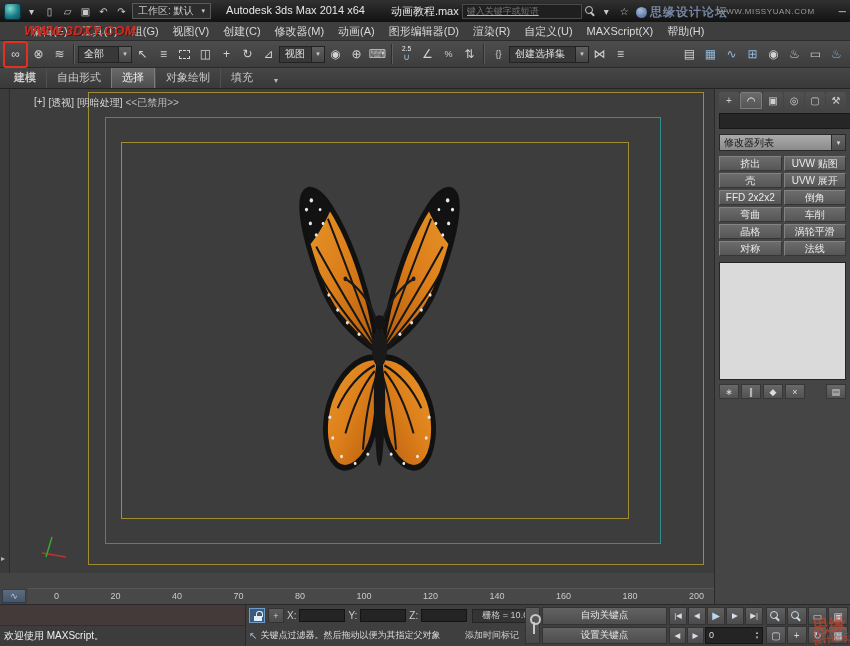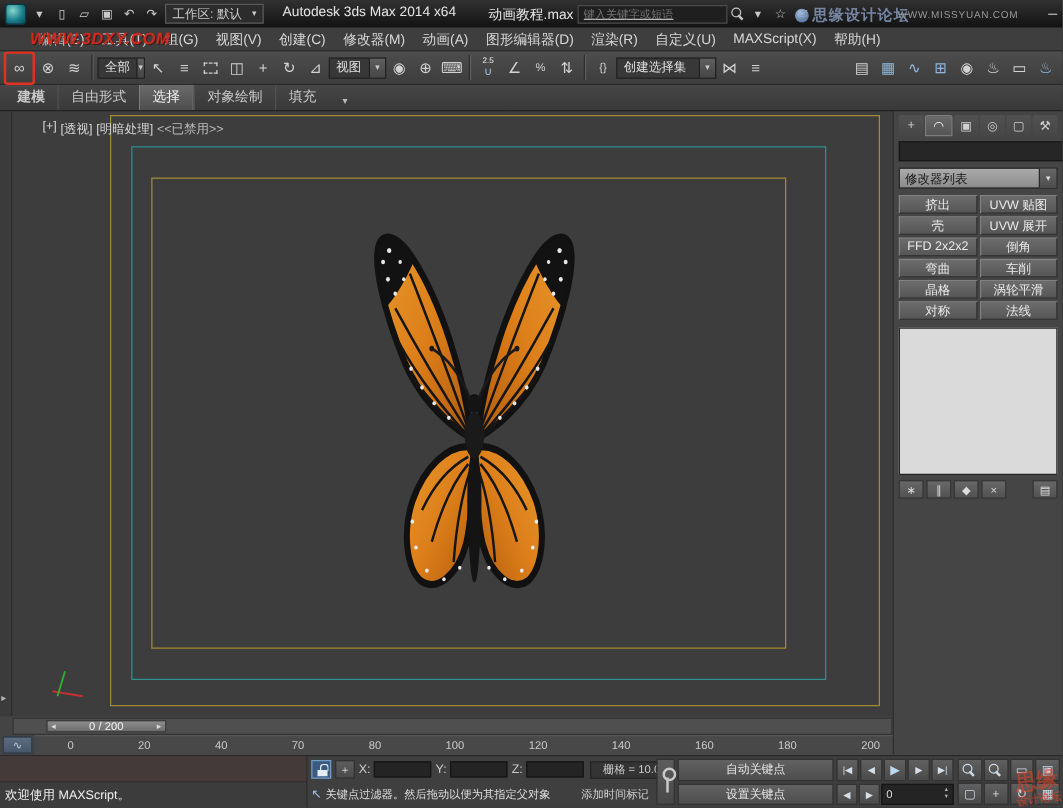--- a/index.html
+++ b/index.html
@@ -247,21 +247,21 @@
   </div>
   <div class="wm-3dxy">WWW.3DXY.COM</div>
 
   <div class="toolbar">
     <div class="red-box">
       <span class="tbtn">∞</span>
     </div>
     <span class="tbtn">⊗</span>
     <span class="tbtn">≋</span>
     <span class="sep"></span>
-    <div class="combo" style="width:38px">
+    <div class="combo" style="width:54px">
       <span class="val">全部</span>
       <span class="arrow">▾</span>
     </div>
     <span class="tbtn">↖</span>
     <span class="tbtn">≡</span>
     <span class="tbtn">
         <span class="dash-rect"></span>
       </span>
     <span class="tbtn">◫</span>
     <span class="tbtn">+</span>
@@ -416,27 +416,20 @@
     <div class="stackbox"></div>
     <div class="stack-tools">
       <span class="stbtn">∗</span>
       <span class="stbtn">∥</span>
       <span class="stbtn">◆</span>
       <span class="stbtn">×</span>
       <span class="stbtn last">▤</span>
     </div>
   </div>
 
-  <div class="timeslider">
-    <div class="ts-thumb">
-      <span class="ts-arrow">◂</span>
-      <span class="num">0 / 200</span>
-      <span class="ts-arrow">▸</span>
-    </div>
-  </div>
   <div class="mini-curve-btn">∿</div>
   <div class="ruler">
     <span>0</span>
     <span>20</span>
     <span>40</span>
     <span>70</span>
     <span>80</span>
     <span>100</span>
     <span>120</span>
     <span>140</span>

